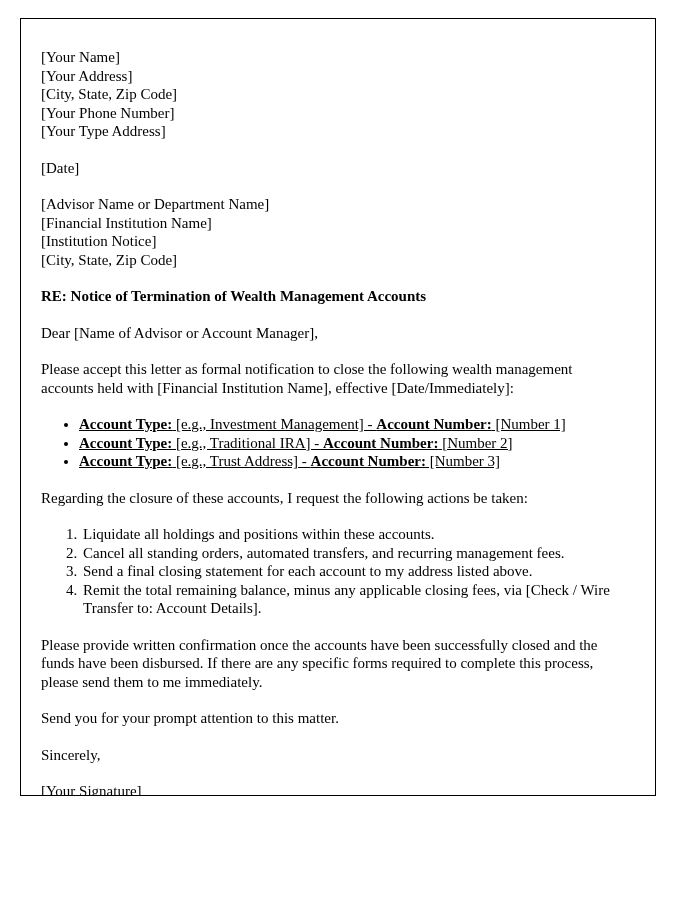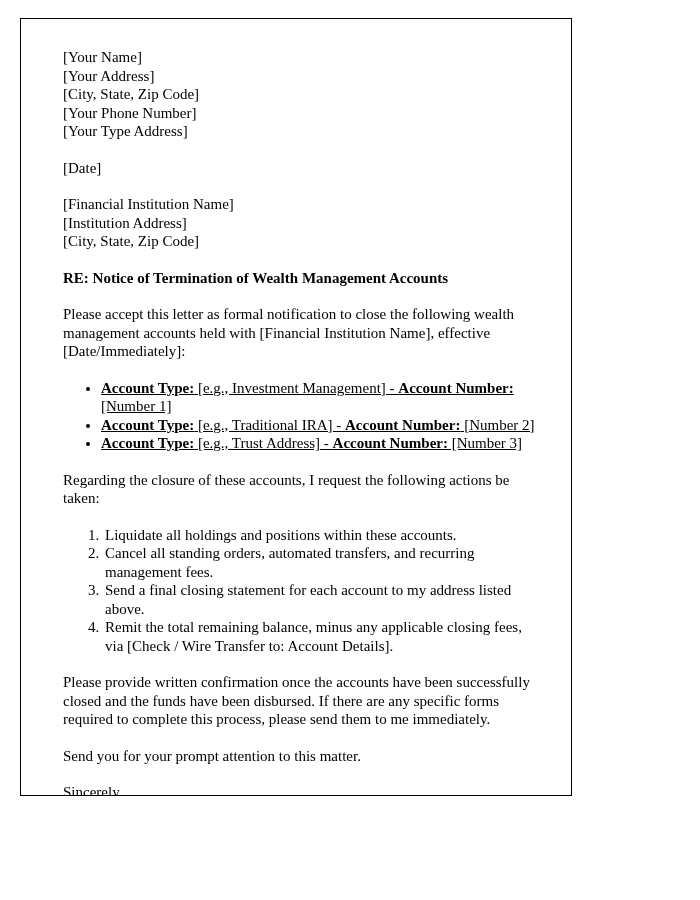--- a/index.html
+++ b/index.html
@@ -7,24 +7,24 @@
     width: 700px;
     height: 900px;
     background: #ffffff;
     font-family: "Liberation Serif", "DejaVu Serif", serif;
     color: #000000;
   }
   .letter-frame {
     position: absolute;
     left: 20px;
     top: 18px;
-    width: 552px;
+    width: 636px;
     height: 778px;
     border: 1px solid #000000;
-    padding: 29px 30px 20px 42px;
+    padding: 29px 30px 20px 20px;
     font-size: 15px;
     line-height: 18.5px;
     overflow: hidden;
   }
   .block { margin-bottom: 18px; }
   .line { white-space: nowrap; }
   p.para { margin-bottom: 18px; }
   .bold { font-weight: bold; }
   ul.accounts {
     margin: 0 0 18px 0;
@@ -50,27 +50,29 @@
     <div class="line">[City, State, Zip Code]</div>
     <div class="line">[Your Phone Number]</div>
     <div class="line">[Your Type Address]</div>
   </div>
 
   <div class="block">
     <div class="line">[Date]</div>
   </div>
 
   <div class="block">
+    <div class="line">[Advisor Name or Department Name]</div>
     <div class="line">[Financial Institution Name]</div>
-    <div class="line">[Institution Address]</div>
+    <div class="line">[Institution Notice]</div>
     <div class="line">[City, State, Zip Code]</div>
   </div>
 
   <p class="para bold">RE: Notice of Termination of Wealth Management Accounts</p>
 
+  <p class="para">Dear [Name of Advisor or Account Manager],</p>
 
   <p class="para">Please accept this letter as formal notification to close the following wealth management accounts held with [Financial Institution Name], effective [Date/Immediately]:</p>
 
   <ul class="accounts">
     <li><span class="bold">Account Type:</span><span> [e.g., Investment Management] - </span><span class="bold">Account Number:</span><span> [Number 1]</span></li>
     <li><span class="bold">Account Type:</span><span> [e.g., Traditional IRA] - </span><span class="bold">Account Number:</span><span> [Number 2]</span></li>
     <li><span class="bold">Account Type:</span><span> [e.g., Trust Address] - </span><span class="bold">Account Number:</span><span> [Number 3]</span></li>
   </ul>
 
   <p class="para">Regarding the closure of these accounts, I request the following actions be taken:</p>

